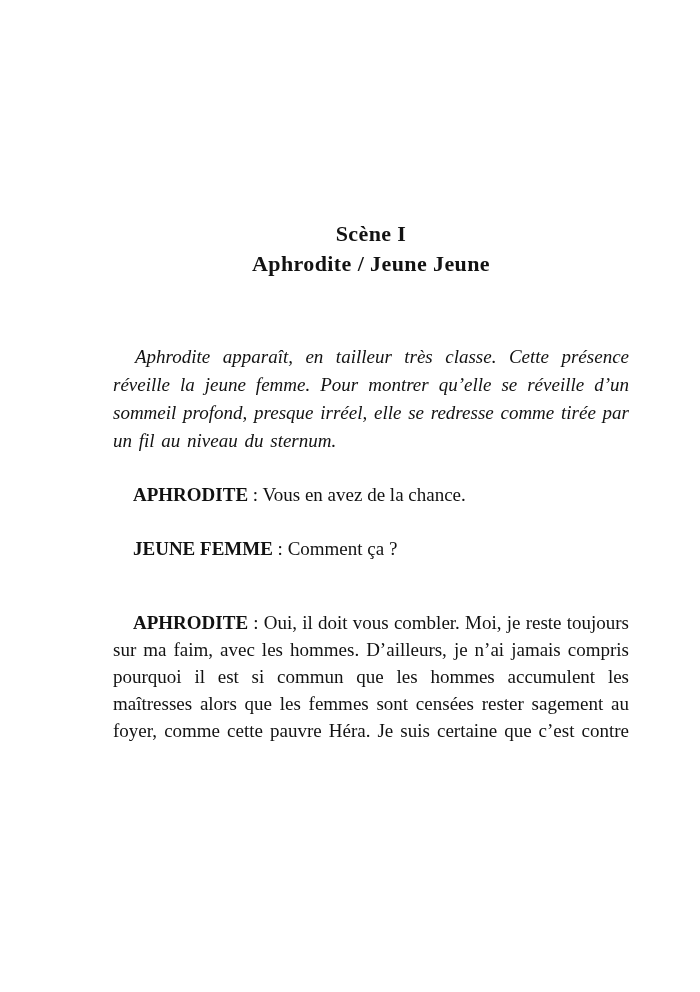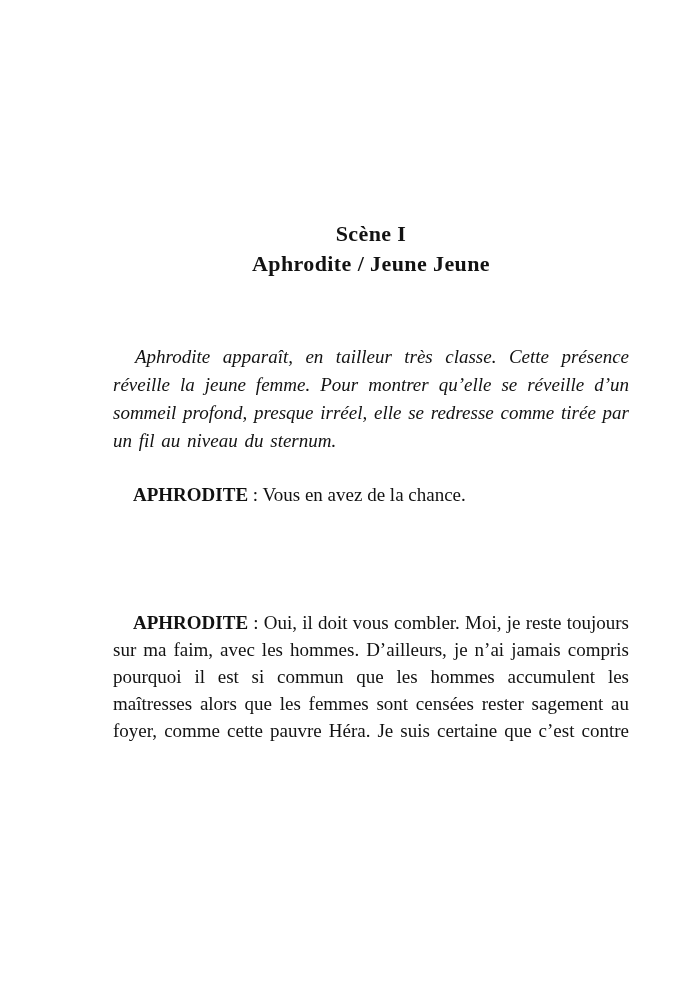--- a/index.html
+++ b/index.html
@@ -68,18 +68,19 @@
 
   <h1 class="block title-block">
     <span class="title-line">Scène I</span>
     <span class="title-line">Aphrodite / Jeune Jeune</span>
   </h1>
 
   <p class="block dialogue dialogue-1"><strong class="speaker">APHRODITE</strong><span> : </span><span>Vous en avez de la chance.</span></p>
 
   <p class="block stage-direction">Aphrodite apparaît, en tailleur très classe. Cette présence réveille la jeune femme. Pour montrer qu’elle se réveille d’un sommeil profond, presque irréel, elle se redresse comme tirée par un fil au niveau du sternum.</p>
 
+  <p class="block dialogue dialogue-2"><strong class="speaker">JEUNE FEMME</strong><span> : </span><span>Comment ça ?</span></p>
 
   <p class="block dialogue dialogue-3"><strong class="speaker">APHRODITE</strong><span> : </span><span>Oui, il doit vous combler. Moi, je reste toujours sur ma faim, avec les hommes. D’ailleurs, je n’ai jamais compris pourquoi il est si commun que les hommes accumulent les maîtresses alors que les femmes sont censées rester sagement au foyer, comme cette pauvre Héra. Je suis certaine que c’est contre nature. Nous sommes beaucoup plus endurantes. Et comme l’a dit Tirésias, le plaisir des femmes est neuf fois supérieur à celui des hommes. Alors franchement, à quoi ça sert que ces messieurs essayent désespérément d’accumuler les conquêtes pour un plaisir si réduit ?</span></p>
 
   <div class="block page-number">11</div>
 
 </div>
 
 </body></html>

